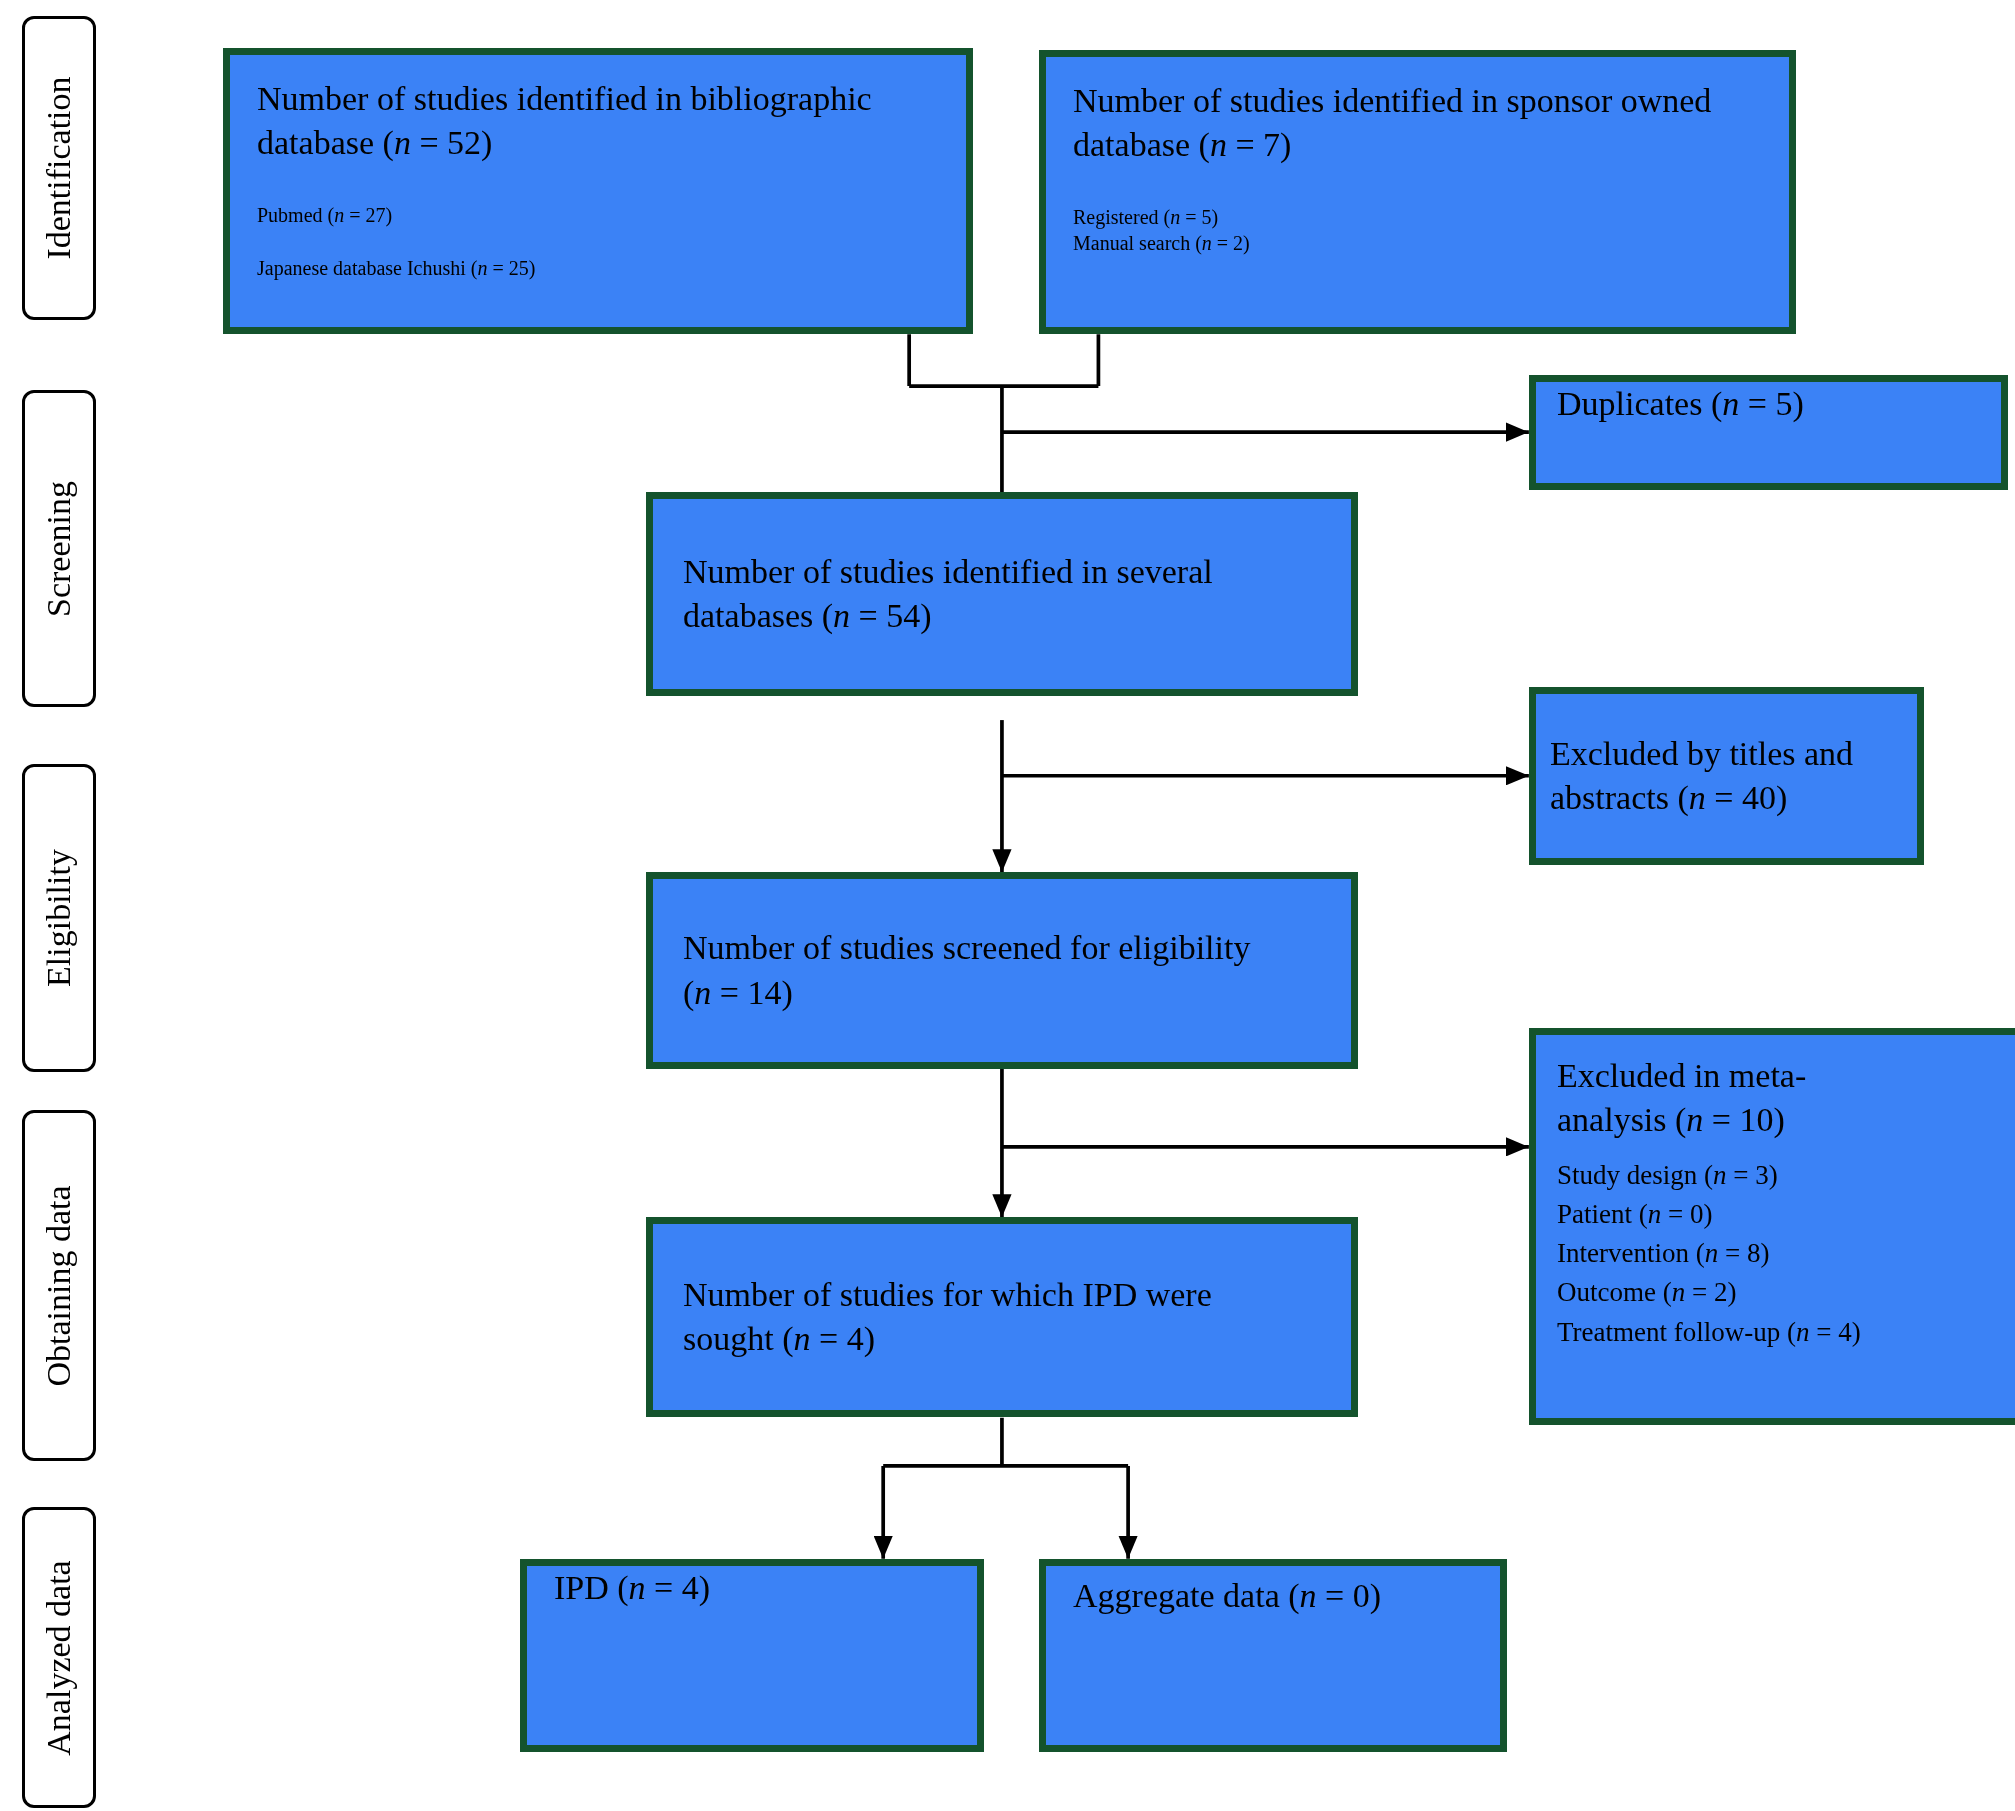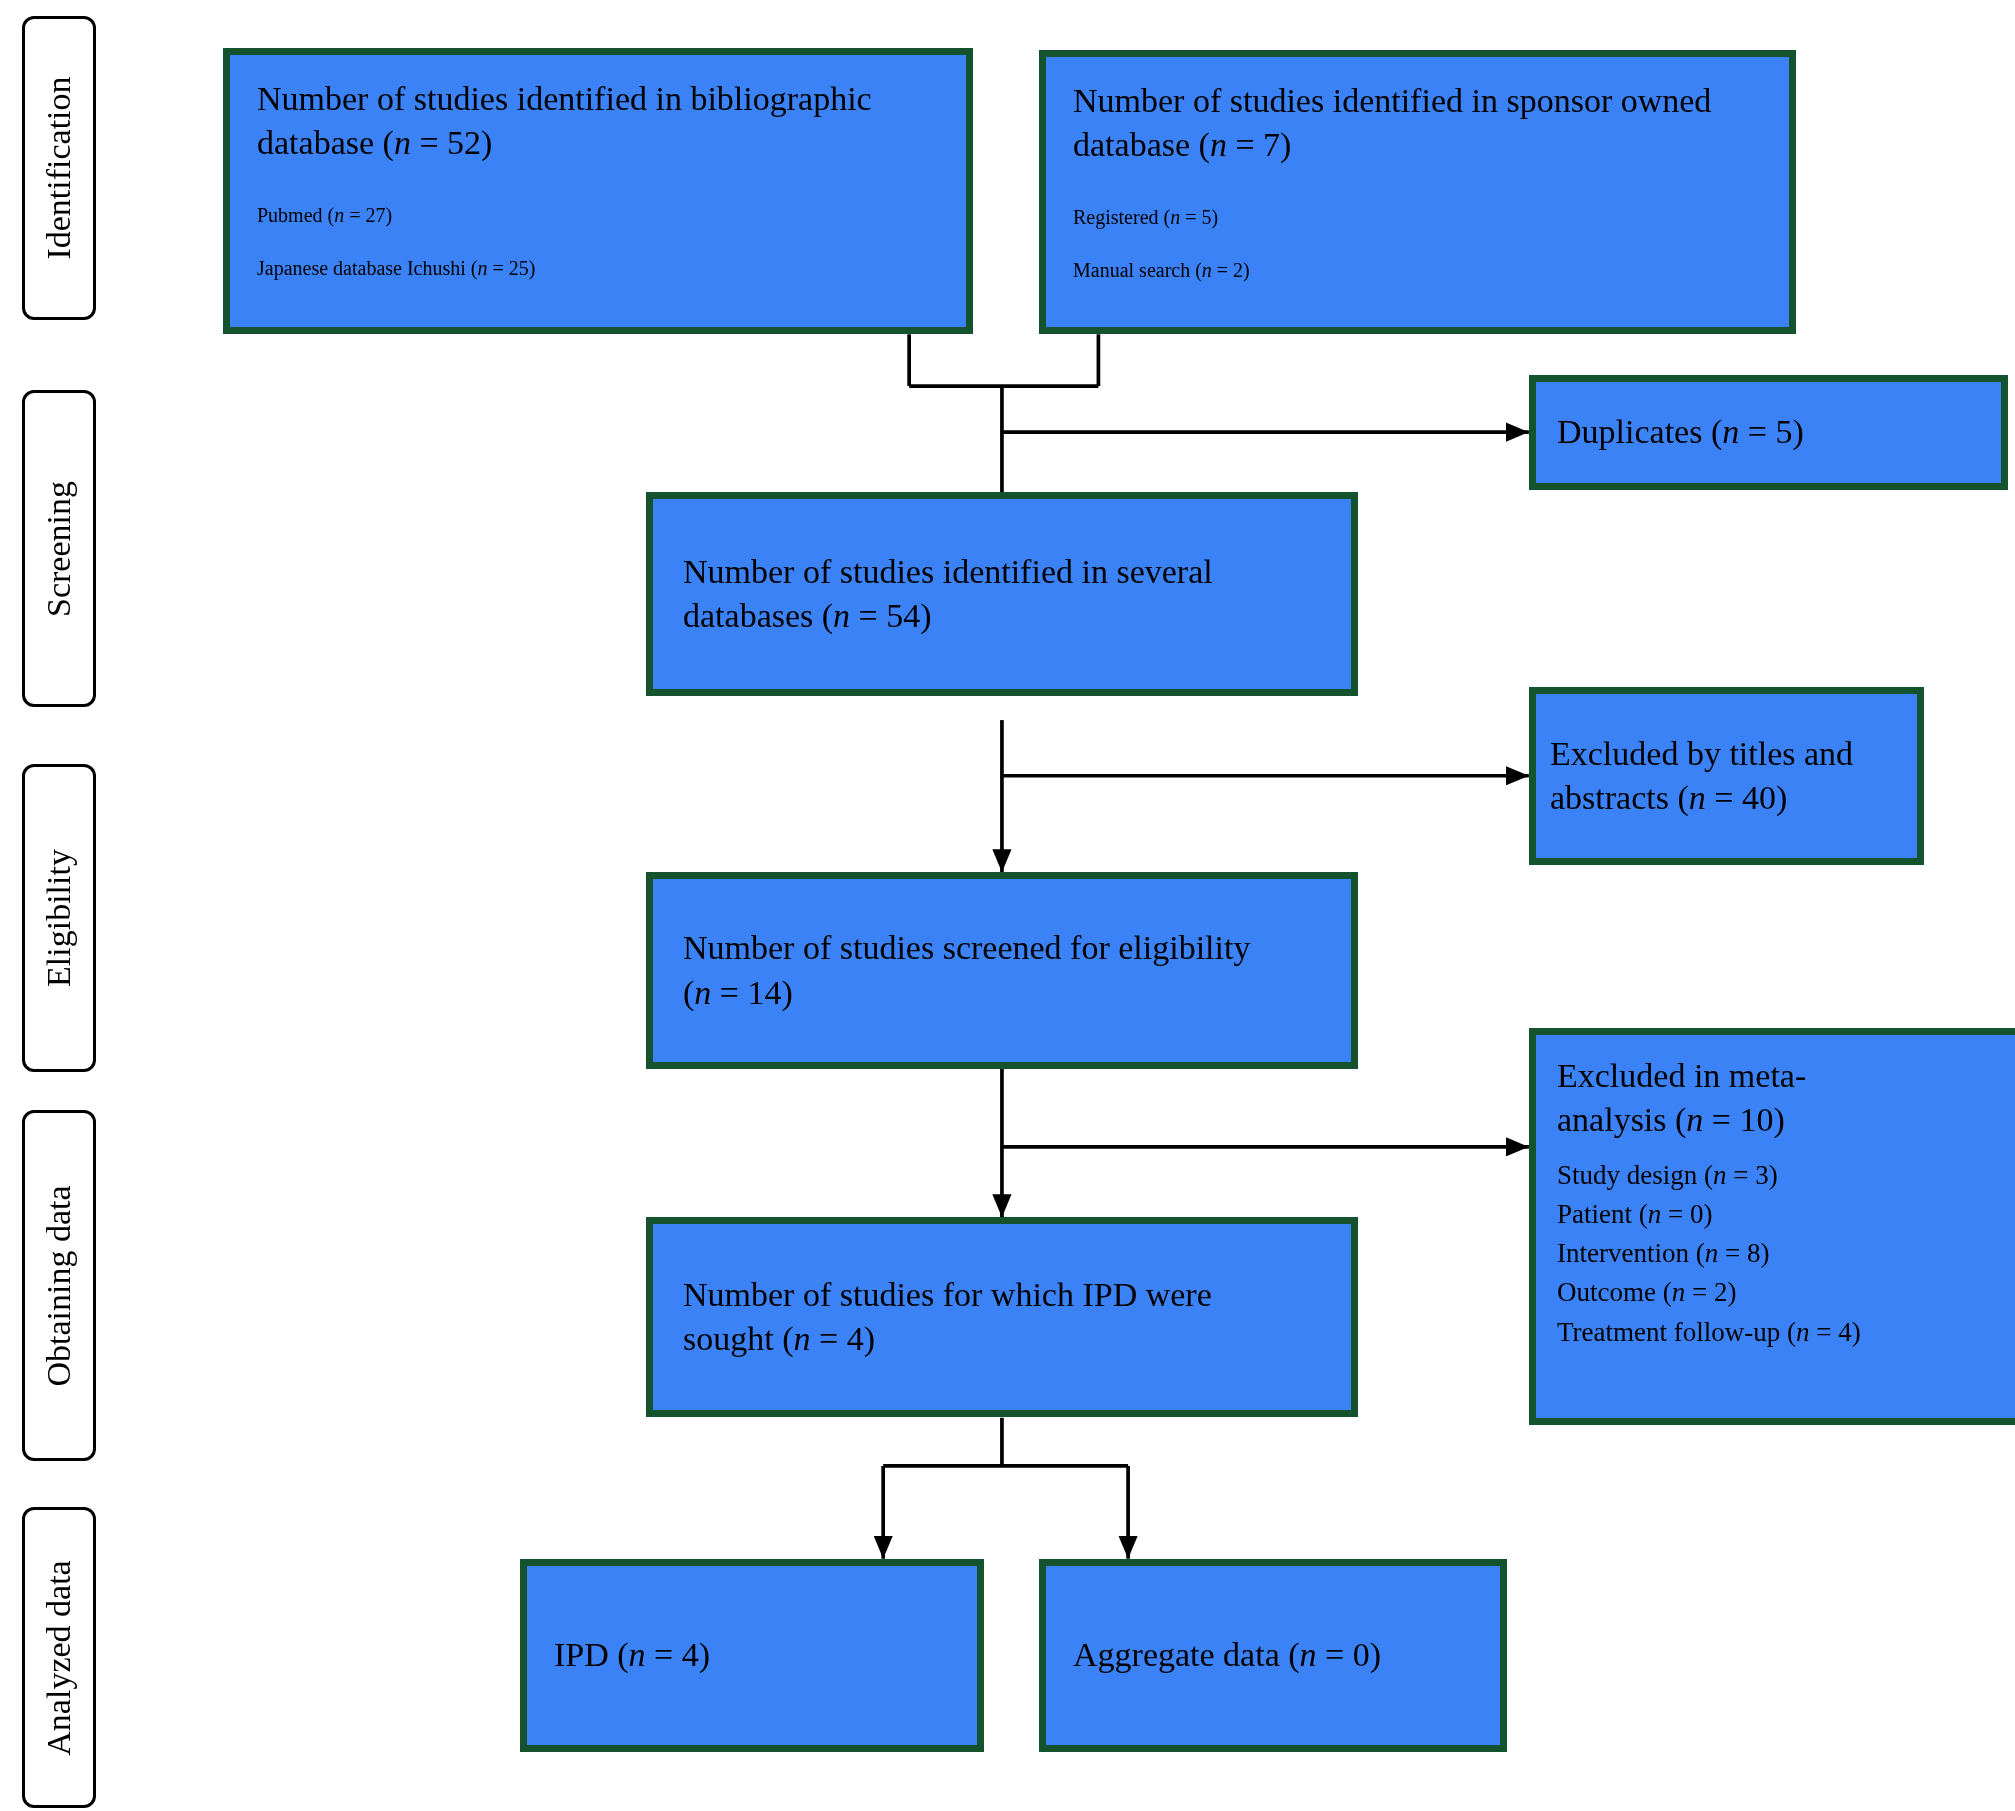--- a/index.html
+++ b/index.html
@@ -16,21 +16,21 @@
 
   .stage {
     position:absolute; left:22px; width:74px;
     border:3px solid #000; border-radius:12px; background:#fff;
     display:flex; align-items:center; justify-content:center;
   }
   .stage span { transform:rotate(-90deg); white-space:nowrap; font-size:34px; }
 
   .flow-box { position:absolute; border:7px solid #14532d; background:#3b82f6; }
   .v-center { display:flex; flex-direction:column; justify-content:center; }
-  .h-center { display:flex; align-items:center; }
+  .h-center { display:flex; align-items:flex-start; }
   .title { font-size:34px; line-height:1.3; }
   .sub { font-size:20px; line-height:1.3; }
   .meta-sub { font-size:27px; line-height:1.45; }
   i { font-style:italic; }
 </style>
 </head>
 <body>
 
 <div class="canvas">
 
@@ -78,21 +78,21 @@
 
   <div class="flow-box" style="left:223px;top:48px;width:750px;height:286px;padding:22px 27px">
     <div class="title" style="max-width:623px">Number of studies identified in bibliographic database (<i>n</i> = 52)</div>
     <div class="sub" style="margin-top:37px">Pubmed (<i>n</i> = 27)</div>
     <div class="sub" style="margin-top:27px">Japanese database Ichushi (<i>n</i> = 25)</div>
   </div>
 
   <div class="flow-box" style="left:1039px;top:50px;width:757px;height:284px;padding:22px 27px">
     <div class="title" style="max-width:668px">Number of studies identified in sponsor owned database (<i>n</i> = 7)</div>
     <div class="sub" style="margin-top:37px">Registered (<i>n</i> = 5)</div>
-    <div class="sub" style="margin-top:27px">Manual search (<i>n</i> = 2)</div>
+    <div class="sub" style="">Manual search (<i>n</i> = 2)</div>
   </div>
 
   <div class="flow-box h-center" style="left:1529px;top:375px;width:479px;height:115px;padding:0 21px">
     <div class="title">Duplicates (<i>n</i> = 5)</div>
   </div>
 
   <div class="flow-box v-center" style="left:646px;top:492px;width:712px;height:204px;padding:0 30px">
     <div class="title" style="max-width:571px">Number of studies identified in several databases (<i>n</i> = 54)</div>
   </div>
 

